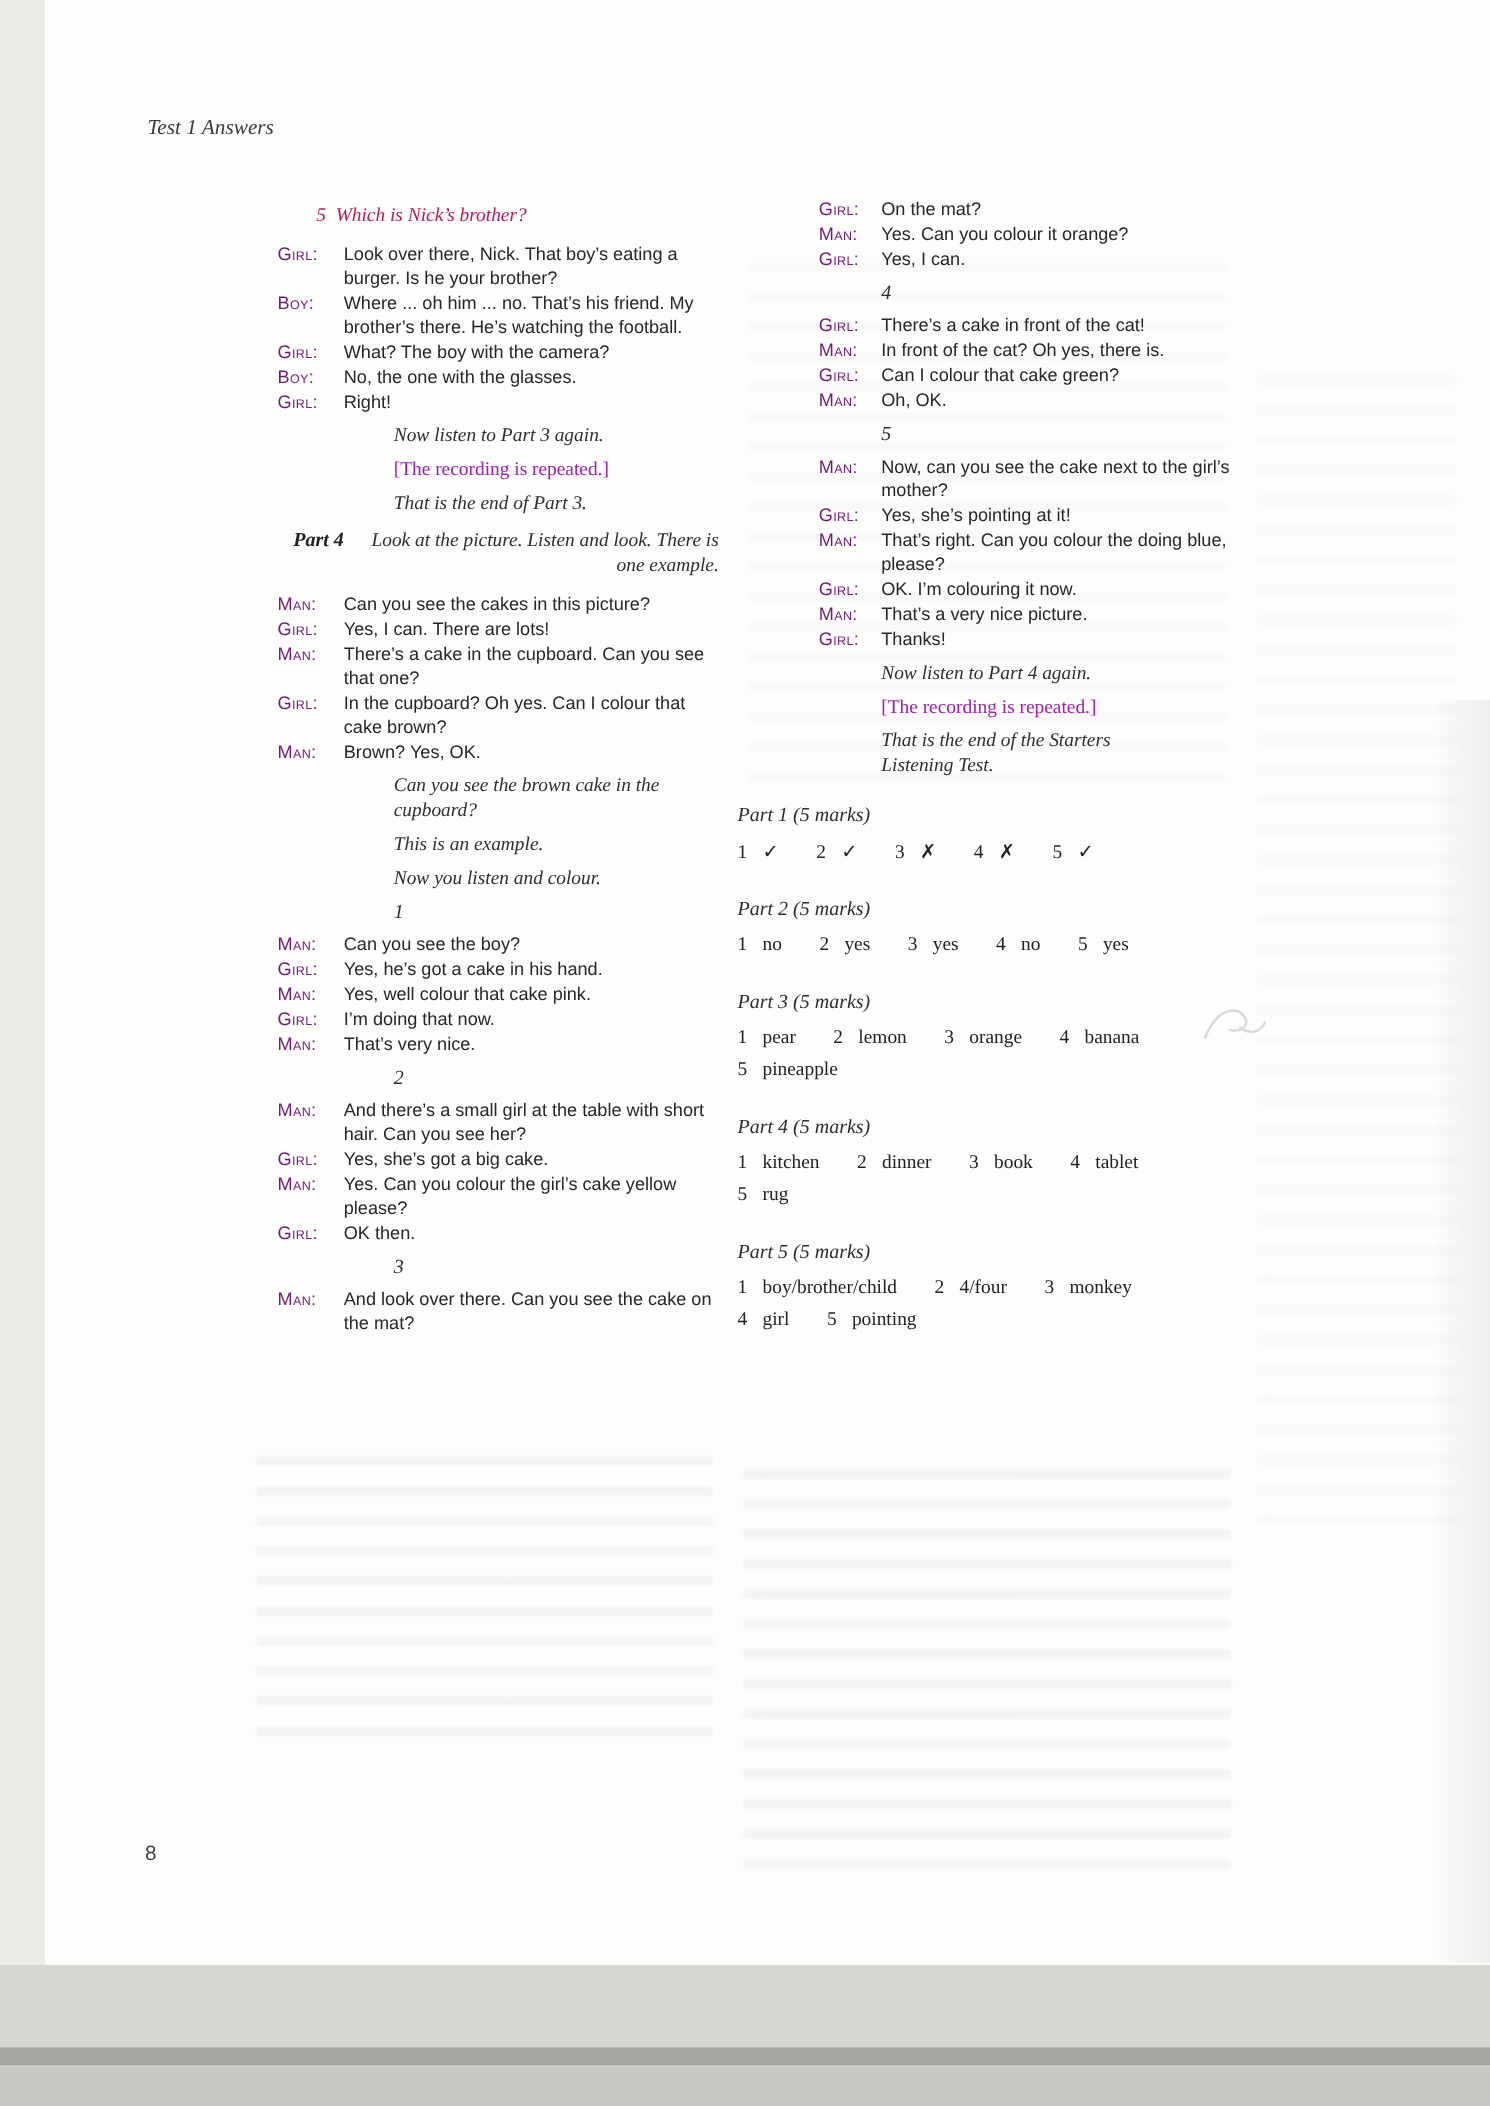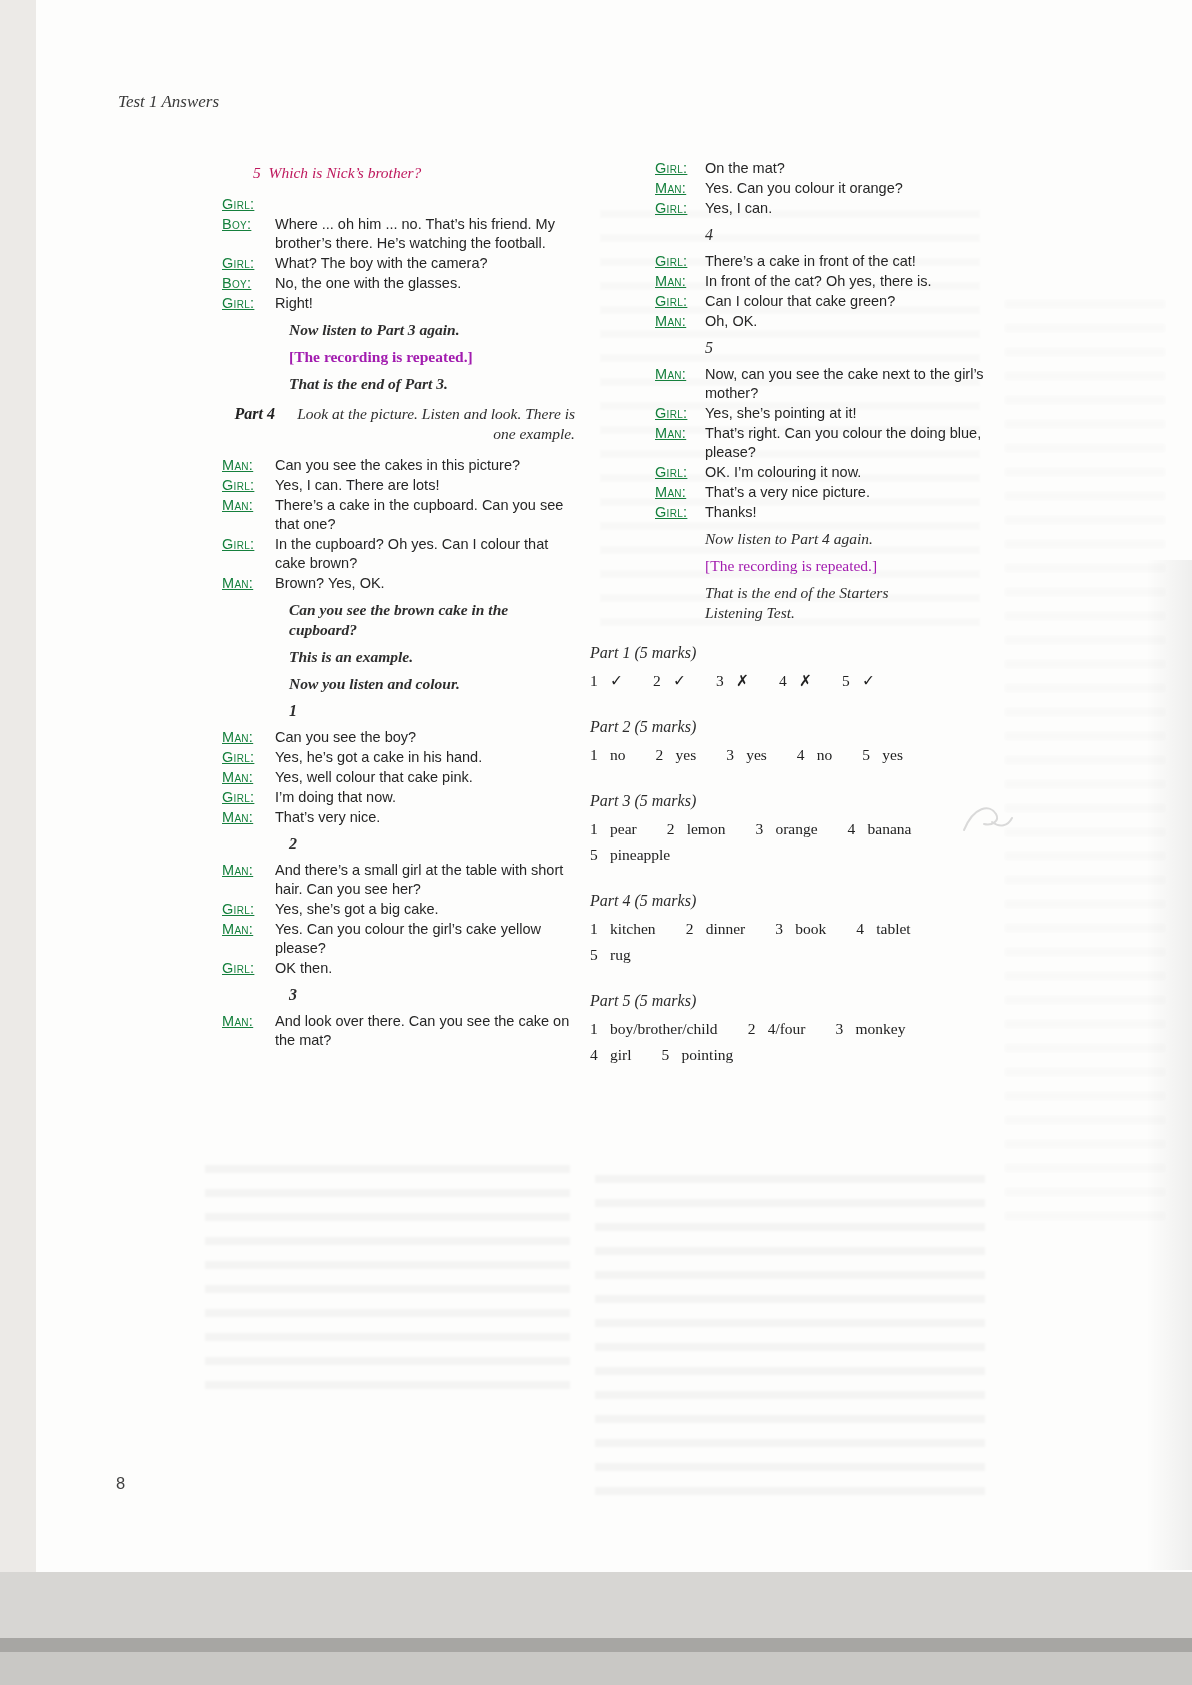--- a/index.html
+++ b/index.html
@@ -25,31 +25,31 @@
               font:italic 17px/1.2 "Liberation Serif","DejaVu Serif",serif;color:#3a3a3a;}
   .pagenum{position:absolute;left:116px;top:1474px;z-index:2;font-size:16.5px;color:#3f3f3f;}
 
   .col{position:absolute;z-index:2;font-size:14.5px;line-height:19px;}
   #left-col{left:200px;top:163px;width:375px;}
   #right-col{left:590px;top:158px;width:400px;}
 
   .b-line{display:flex;margin:1px 0;}
   #left-col .b-line{padding-left:22px;}
   #right-col .b-line{padding-left:65px;}
-  .speaker{font-variant:small-caps;letter-spacing:.3px;color:#15803d;text-decoration:underline;}
+  .speaker{font-variant:small-caps;letter-spacing:.3px;color:#701a75;}
   #left-col .speaker{flex:0 0 53px;}
   #right-col .speaker{flex:0 0 50px;}
   .line-text{flex:1;}
   .b-qheading{margin:0 0 12px;font:italic 15.5px/20px "Liberation Serif","DejaVu Serif",serif;
               color:#be185d;white-space:pre-wrap;}
   #left-col .b-qheading{margin-left:53px;}
   .b-stage{margin:7px 0;font:italic 15.5px/20px "Liberation Serif","DejaVu Serif",serif;color:#2e2e2e;}
   .b-bracket{margin:7px 0;font:normal 15.5px/20px "Liberation Serif","DejaVu Serif",serif;color:#a21caf;}
   .b-num{margin:7px 0;font:italic 16px/20px "Liberation Serif","DejaVu Serif",serif;color:#2e2e2e;}
-  #left-col .b-stage,#left-col .b-bracket,#left-col .b-num{margin-left:89px;font-weight:bold;}
+  #left-col .b-stage,#left-col .b-bracket,#left-col .b-num{margin-left:115px;}
   #right-col .b-stage,#right-col .b-bracket,#right-col .b-num{margin-left:115px;}
   #left-col .b-stage{max-width:262px;}
   #right-col .b-stage{max-width:242px;}
 
   .b-part{display:flex;margin:10px 0 12px;text-align:right;}
   .part-label{flex:0 0 75px;font:italic bold 16px/20px "Liberation Serif","DejaVu Serif",serif;color:#222;}
   .part-text{flex:1;font:italic 15.5px/20px "Liberation Serif","DejaVu Serif",serif;color:#2e2e2e;}
 
   .b-section{margin:36px 0 2px;font:bold 21px/24px "Liberation Sans","DejaVu Sans",sans-serif;color:#161616;}
   .b-partmark{margin:20px 0 8px;font:italic 16px/20px "Liberation Serif","DejaVu Serif",serif;color:#2c2c2c;}
@@ -78,20 +78,21 @@
   <svg class="pencil-mark" width="52" height="42" viewBox="0 0 52 42">
     <path d="M2 32 C 12 8, 28 6, 34 16 C 38 23, 30 28, 22 26 M30 24 C 38 30, 46 28, 50 20" fill="none" stroke="#bdbdbd" stroke-width="2" stroke-linecap="round"></path>
   </svg>
 
   <div class="doc-header">Test 1 Answers</div>
 
   <div id="left-col" class="col">
       <div class="b-qheading">5  Which is Nick’s brother?</div>
       <div class="b-line">
         <span class="speaker">Girl:</span>
+        <span class="line-text">Look over there, Nick. That boy’s eating a burger. Is he your brother?</span>
       </div>
       <div class="b-line">
         <span class="speaker">Boy:</span>
         <span class="line-text">Where ... oh him ... no. That’s his friend. My brother’s there. He’s watching the football.</span>
       </div>
       <div class="b-line">
         <span class="speaker">Girl:</span>
         <span class="line-text">What? The boy with the camera?</span>
       </div>
       <div class="b-line">

